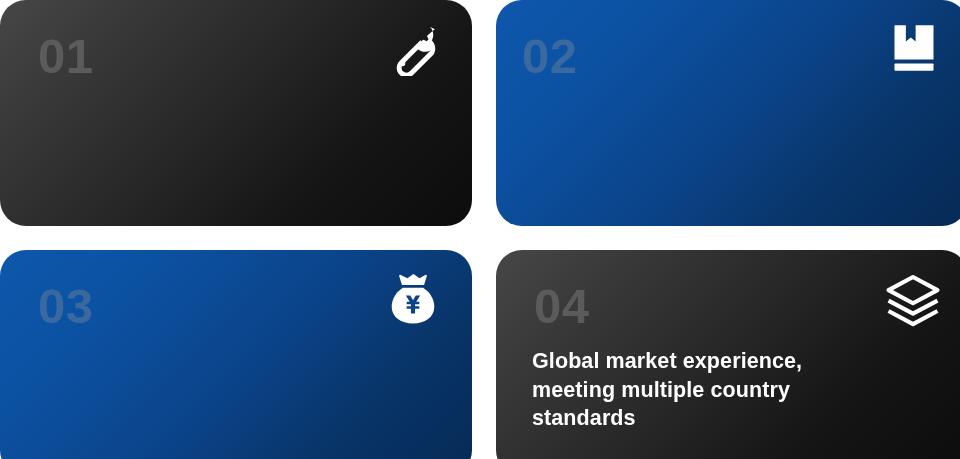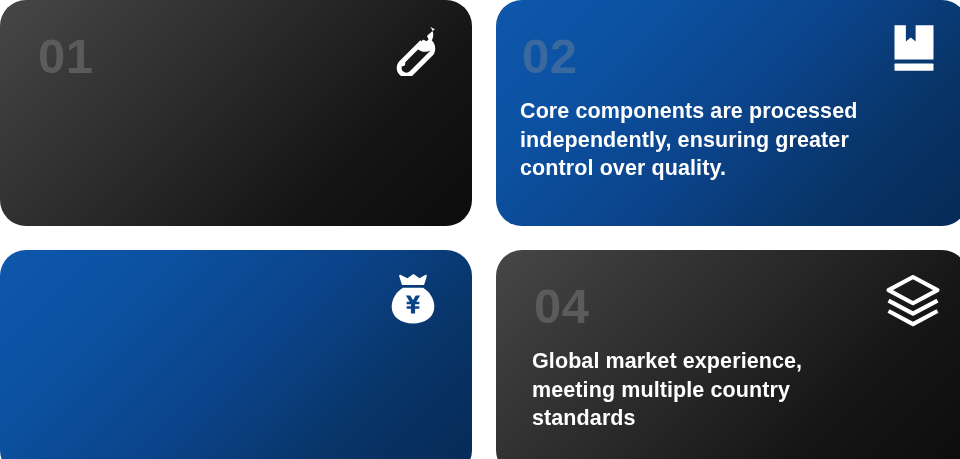--- a/index.html
+++ b/index.html
@@ -89,32 +89,30 @@
     <span class="icon">
       <svg viewBox="0 0 64 64" xmlns="http://www.w3.org/2000/svg" aria-hidden="true">
         <path fill="#ffffff" d="M56.4 7.2c-0.6-0.6-1.5-0.6-2.1-0.1l-8.0 6.6c-0.6 0.5-0.8 1.4-0.4 2.1l1.6 3.1-2.4 2.4-3.1-1.6c-0.7-0.4-1.6-0.2-2.1 0.4l-6.6 8.0c-0.5 0.6-0.5 1.5 0.1 2.1 4.5 4.5 11.3 5.3 16.6 2.4l-3.2 3.2-22.4 22.4c-2.3 2.3-6.1 2.3-8.4 0-2.3-2.3-2.3-6.1 0-8.4l25.6-25.6-4.2-4.2-25.6 25.6c-4.7 4.7-4.7 12.2 0 16.9 4.7 4.7 12.2 4.7 16.9 0l25.0-25.0c3.2-5.4 2.5-12.5-2.1-17.1-0.1-0.1-0.1-0.1-0.2-0.2 3.0-5.3 2.3-12.2-2.2-16.7-0.1-0.1-0.1-0.1-0.2-0.2z"></path>
         <circle fill="#ffffff" cx="15.4" cy="48.6" r="3.4"></circle>
       </svg>
     </span>
   </div>
 
   <div class="card blue c2">
     <div class="num">02</div>
-    <div class="headline">Core components are processed
-independently, ensuring greater
-control over quality.</div>
     <span class="icon">
       <svg viewBox="0 0 64 64" xmlns="http://www.w3.org/2000/svg" aria-hidden="true">
         <path fill="#ffffff" d="M8 4h14v20l6-5 6 5V4h22v42H8z"></path>
         <rect fill="#ffffff" x="8" y="51" width="48" height="9" rx="1"></rect>
       </svg>
     </span>
   </div>
 
   <div class="card blue c3">
+    <div class="num">03</div>
     <span class="icon">
       <svg viewBox="0 0 64 64" xmlns="http://www.w3.org/2000/svg" aria-hidden="true">
         <path fill="#ffffff" d="M18.5 5.5c-0.9-0.5-2.0 0.4-1.7 1.4l3.0 9.6h24.4l3.0-9.6c0.3-1.0-0.8-1.9-1.7-1.4l-6.4 3.6-5.7-4.2c-0.5-0.4-1.3-0.4-1.8 0l-5.7 4.2z"></path>
         <path fill="#ffffff" d="M20.8 19.5c-6.9 4.4-12.3 12.0-12.3 21.0 0 11.6 10.5 18.5 23.5 18.5s23.5-6.9 23.5-18.5c0-9.0-5.4-16.6-12.3-21.0z"></path>
         <path fill="#0b4389" d="M29.0 28.0l3.0 5.4 3.0-5.4h4.9l-4.3 7.0h3.4v2.9h-4.7v2.0h4.7v2.9h-4.7v5.1h-4.6v-5.1h-4.7v-2.9h4.7v-2.0h-4.7v-2.9h3.4l-4.3-7.0z"></path>
       </svg>
     </span>
   </div>
 
   <div class="card dark c4">

